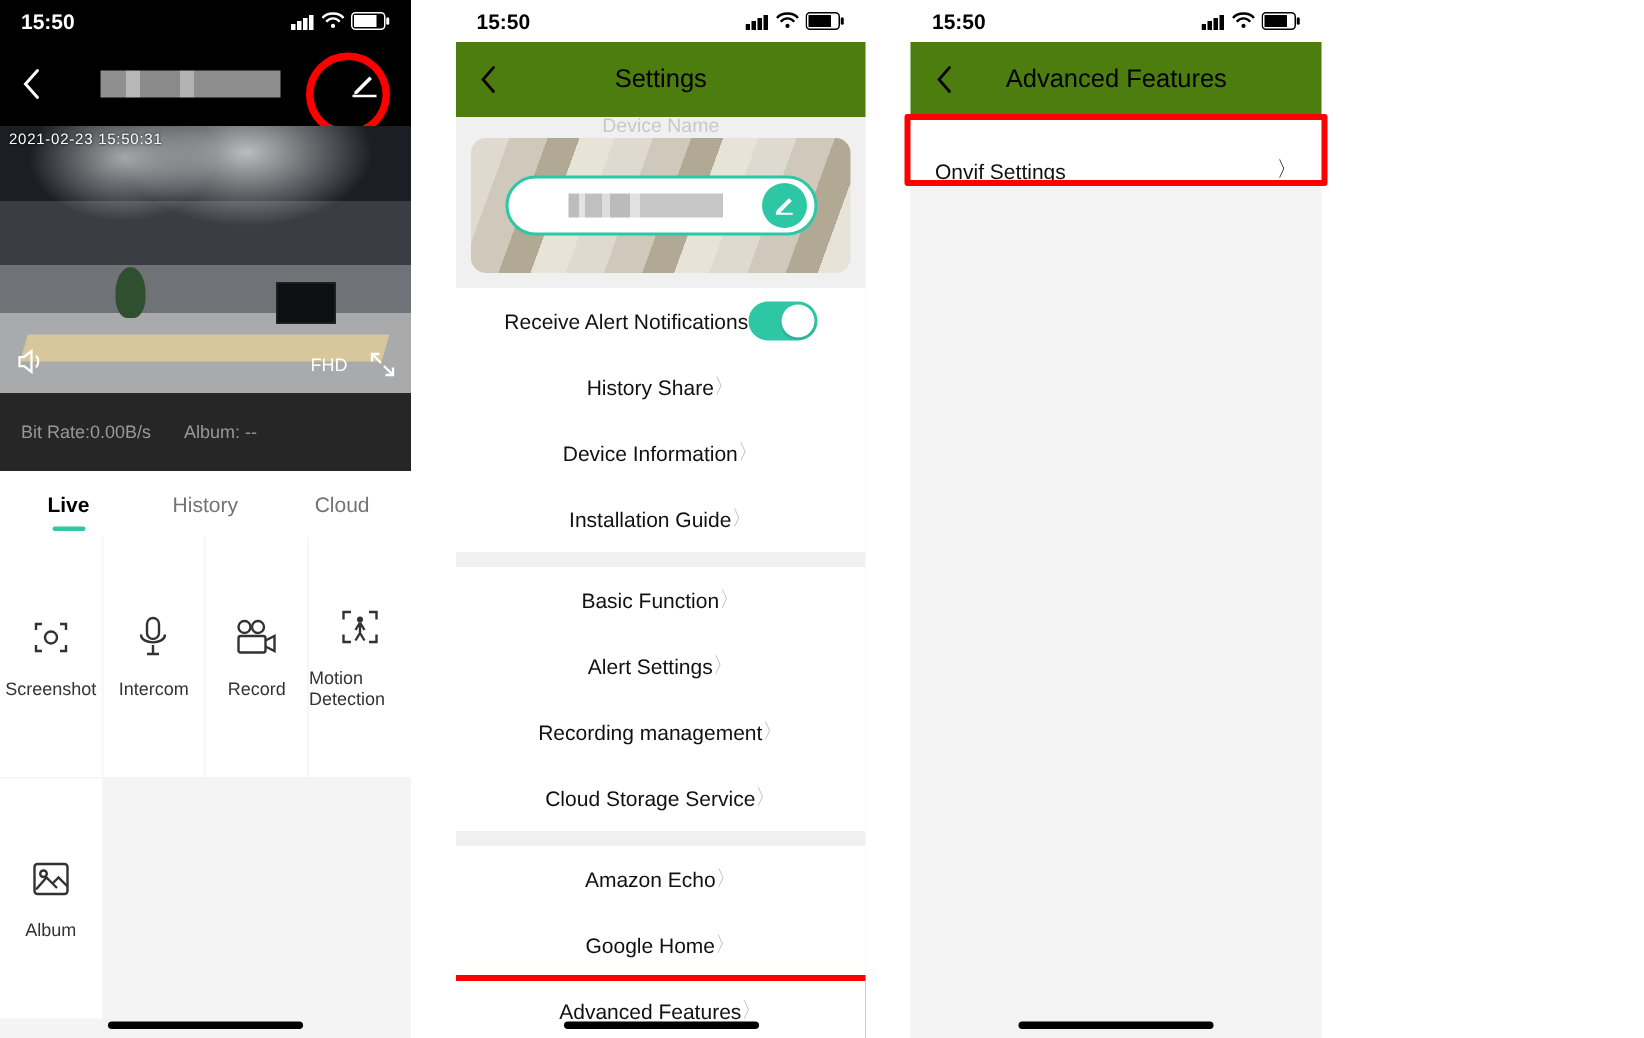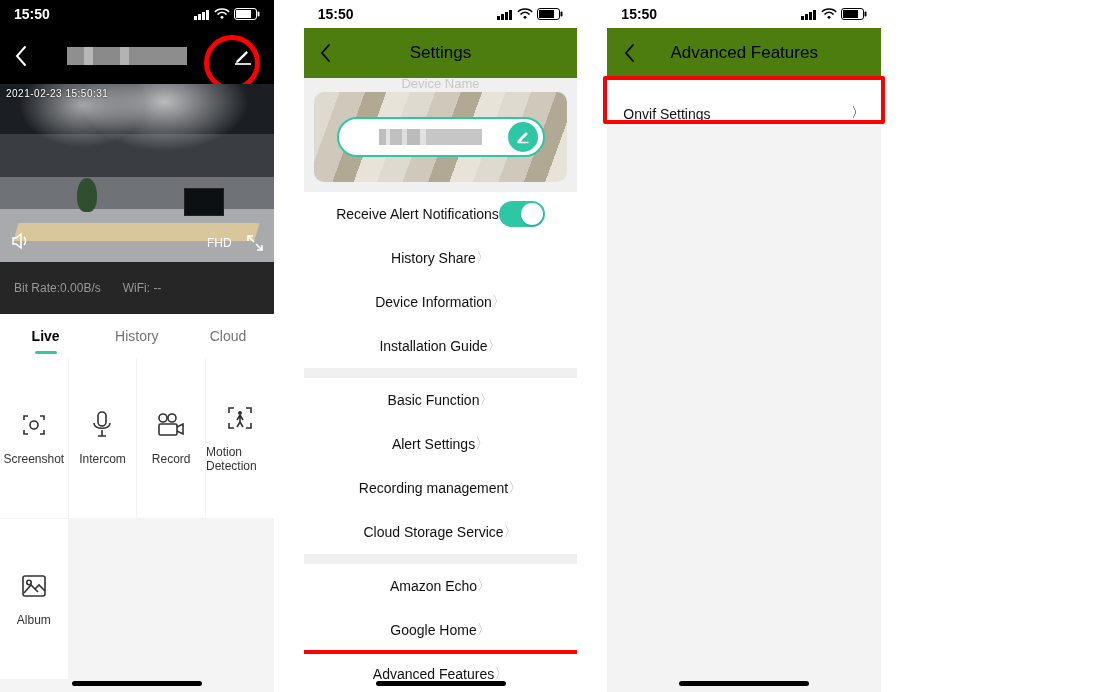--- a/index.html
+++ b/index.html
@@ -363,21 +363,21 @@
           <svg width="18" height="18" viewBox="0 0 18 18">
               <path d="M2 7 V2 H7 M16 11 V16 H11" stroke="#fff" stroke-width="1.6" fill="none"></path>
               <path d="M2 2 L8 8 M16 16 L10 10" stroke="#fff" stroke-width="1.6"></path>
             </svg>
         </span>
       </div>
     </div>
 
     <div class="feed-info">
       <span>Bit Rate:0.00B/s</span>
-      <span>WiFi: --</span>
+      <span>Album: --</span>
     </div>
 
     <div class="tabs">
       <div class="tab active">
           <span>Live</span>
         </div>
       <div class="tab">
           <span>History</span>
         </div>
       <div class="tab">

